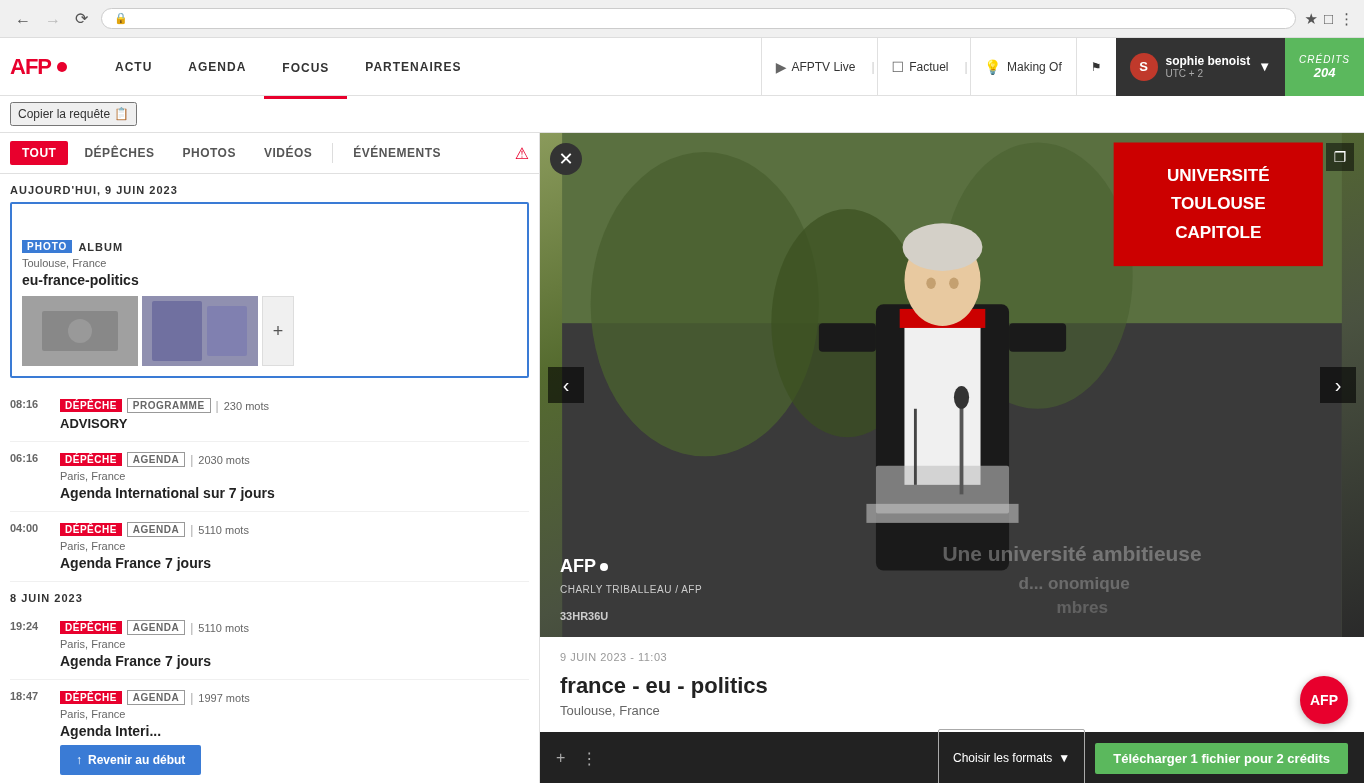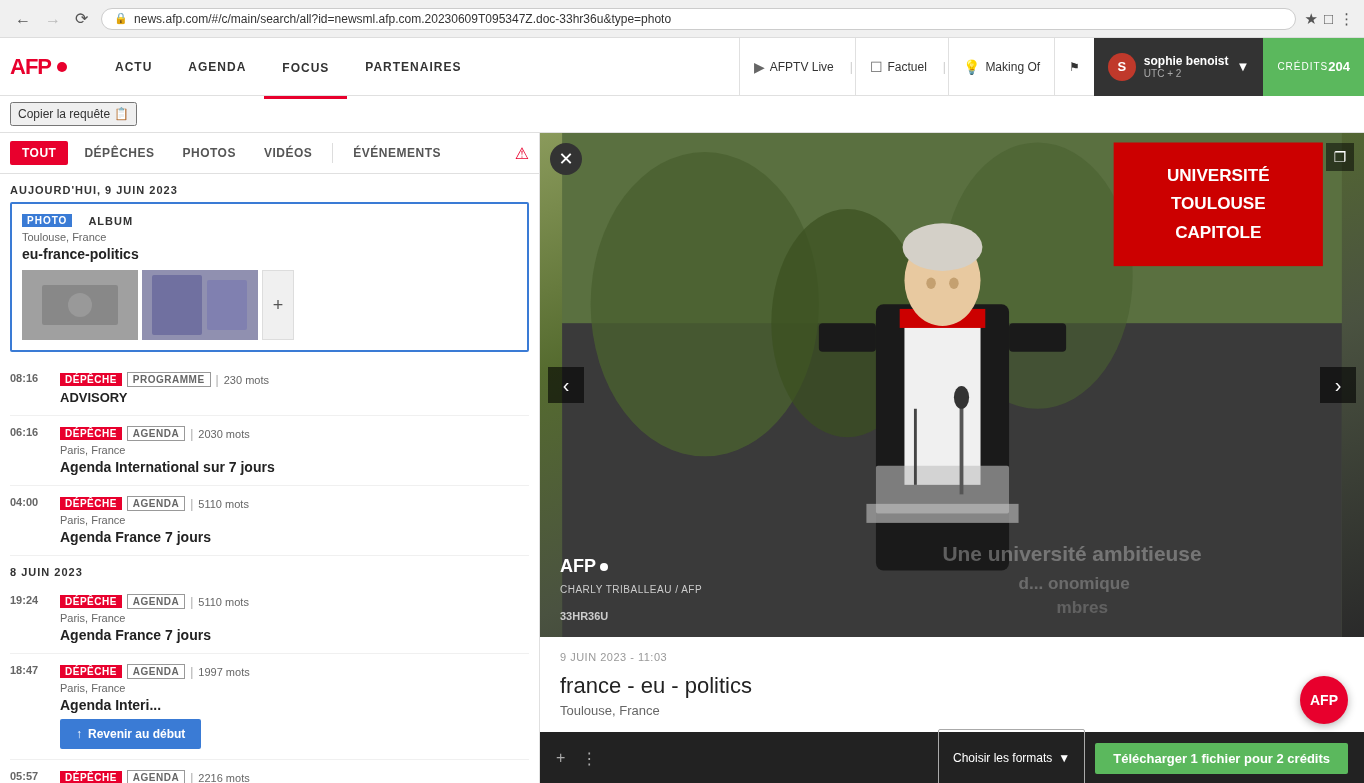--- a/index.html
+++ b/index.html
@@ -100,23 +100,24 @@
     .user-section .name { font-size: 12px; font-weight: 600; }
     .user-section .subtitle { font-size: 10px; color: #aaa; }
     .credits-badge {
       background: #5bb85d;
       color: #fff;
       font-weight: bold;
       font-size: 13px;
       padding: 8px 14px;
       height: 100%;
       display: flex;
-      flex-direction: row;
+      flex-direction: column;
       align-items: center;
       justify-content: center;
+      font-style: italic;
     }
     .credits-badge .label { font-size: 10px; font-weight: normal; letter-spacing: 1px; text-transform: uppercase; }
 
     
     .search-bar-row {
       background: #fff;
       padding: 6px 10px;
       display: flex;
       align-items: center;
       gap: 8px;
@@ -189,21 +190,21 @@
     }
 
     
     .featured-article {
       border: 2px solid #3a7bd5;
       border-radius: 2px;
       padding: 10px;
       margin-bottom: 10px;
       background: #fff;
     }
-    .article-type-row { display: flex; align-items: center; gap: 16px; margin-bottom: 4px; }
+    .article-type-row { display: flex; align-items: center; gap: 6px; margin-bottom: 4px; margin-top: 26px; }
     .tag-photo { background: #3a7bd5; color: #fff; font-size: 10px; font-weight: 700; padding: 1px 5px; letter-spacing: 1px; }
     .tag-album { color: #333; font-size: 11px; font-weight: 600; letter-spacing: 1px; text-transform: uppercase; }
     .article-location { font-size: 11px; color: #666; margin-bottom: 3px; }
     .article-title { font-size: 14px; font-weight: 700; color: #222; margin-bottom: 8px; }
     .article-photos { display: flex; gap: 4px; }
     .photo-thumb {
       width: 116px;
       height: 70px;
       background: #ccc;
       overflow: hidden;
@@ -355,21 +356,21 @@
       font-size: 14px;
       cursor: pointer;
     }
 
     
     .photo-info {
       background: #fff;
       padding: 14px 20px;
     }
     .photo-date { font-size: 11px; color: #999; margin-bottom: 6px; letter-spacing: 0.5px; }
-    .photo-title { font-size: 22px; font-weight: 400; color: #222; margin-bottom: 4px; margin-top: 10px; }
+    .photo-title { font-size: 22px; font-weight: 700; color: #222; margin-bottom: 4px; margin-top: 10px; }
     .photo-location { font-size: 13px; color: #666; }
 
     
     .bottom-toolbar {
       background: #222;
       display: flex;
       align-items: center;
       justify-content: space-between;
       padding: 0 16px;
       height: 52px;
@@ -440,21 +441,20 @@
 <body>
 
 <div class="browser-bar">
   <div class="browser-nav">
     <span>←</span>
     <span class="disabled">→</span>
     <span>⟳</span>
   </div>
   <div class="browser-url-bar">
     <span class="lock">🔒</span>
-    <span>news.afp.com/#/c/main/search/all?id=newsml.afp.com.20230609T095347Z.doc-33hr36u&amp;type=photo</span>
   </div>
   <div class="browser-actions">
     <span>★</span>
     <span>□</span>
     <span>⋮</span>
   </div>
 </div>
 
 <div class="afp-header">
   <div class="afp-logo">

